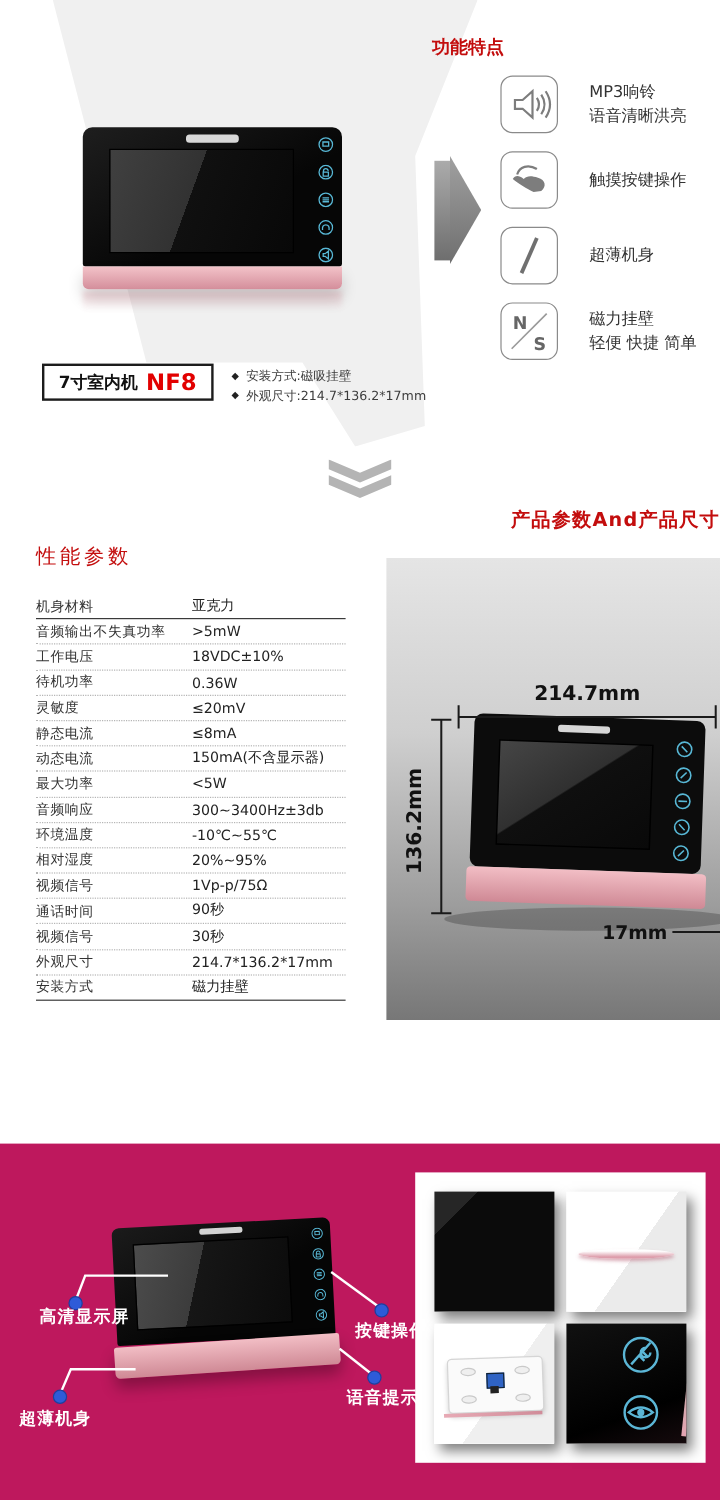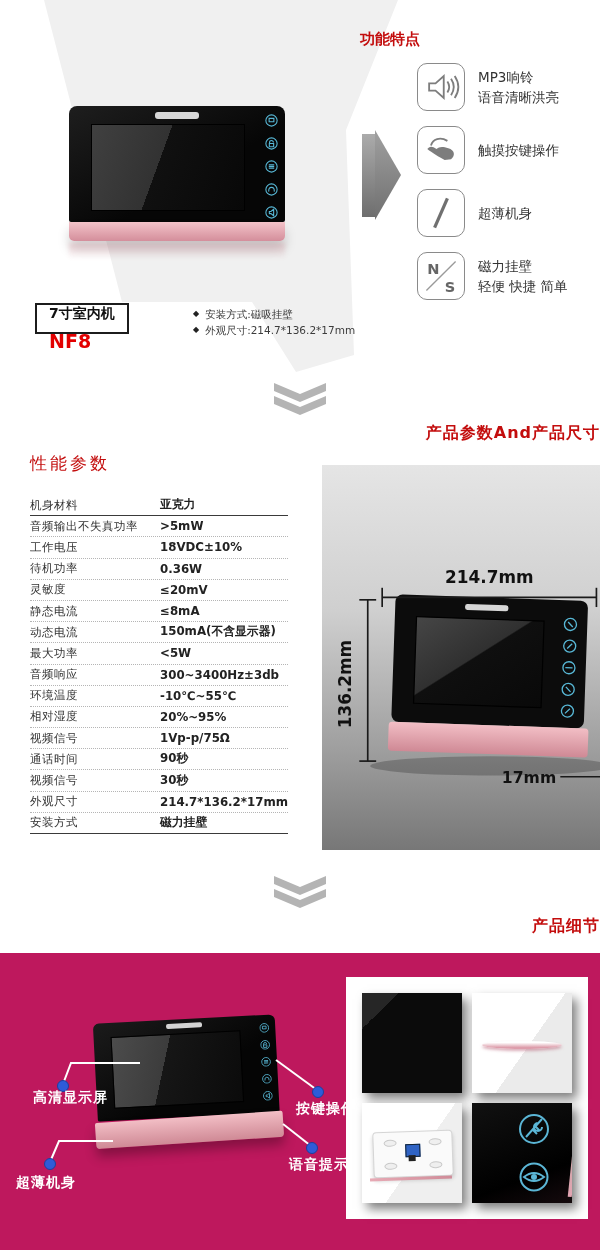--- a/index.html
+++ b/index.html
@@ -15,52 +15,52 @@
     background:linear-gradient(110deg,#404040 0%,#323232 44%,#101010 44%,#080808 100%);}
   .brand-logo{position:absolute;left:50%;top:6px;transform:translateX(-50%);width:44px;height:7px;
     background:#ededed;border-radius:3px;opacity:.9;}
   .touch-col{position:absolute;right:7px;top:8px;display:flex;flex-direction:column;gap:10px;}
   .touch-col .ticon{width:13px;height:13px;display:block;}
   .hero-base{position:absolute;left:69px;top:222px;width:216px;height:19px;border-radius:0 0 5px 5px;
     background:linear-gradient(180deg,#f3c3c9,#d48e9b);box-shadow:0 8px 12px rgba(0,0,0,.18);}
   .hero-reflect{position:absolute;left:69px;top:243px;width:216px;height:16px;opacity:.45;filter:blur(2px);
     background:linear-gradient(180deg,rgba(214,145,156,.8),rgba(255,255,255,0));}
   .model-box{position:absolute;left:35px;top:303px;height:27px;padding:0 12px;border:2px solid #1c1c1c;
-    background:#fff;display:inline-flex;gap:7px;flex-direction:column;}
+    background:#fff;display:inline-flex;align-items:center;gap:7px;}
   .model-label{font-size:14px;font-weight:700;color:#111;}
   .model-code{font-size:19px;font-weight:700;color:#e20000;}
   .hero-bullets{position:absolute;left:193px;top:306px;font-size:10.5px;color:#3c3c3c;line-height:16px;}
   .hero-bullets .b-row{display:flex;gap:6px;align-items:center;}
   .b-marker{font-size:8px;color:#222;}
   
   .big-arrow{position:absolute;left:362px;top:130px;}
   .arrow-bar{position:absolute;left:0;top:4px;width:13px;height:83px;background:linear-gradient(180deg,#ababab,#6e6e6e);}
   .arrow-tri{position:absolute;left:13px;top:0;width:26px;height:90px;background:linear-gradient(180deg,#a0a0a0,#6f6f6f);
     clip-path:polygon(0 0,100% 50%,0 100%);}
   
   .features{position:absolute;left:360px;top:30px;width:235px;}
   .features-title{font-size:15px;font-weight:700;color:#c30d0d;text-align:left;padding-right:30px;}
   .feature-list{margin-top:14px;display:flex;flex-direction:column;gap:15px;padding-left:57px;}
-  .feature-item{display:flex;align-items:center;gap:13px;min-height:46px;}
+  .feature-item{display:flex;align-items:center;gap:26px;min-height:46px;}
   .feature-icon{width:46px;height:46px;border:1.6px solid #8a8a8a;border-radius:10px;flex:0 0 auto;
     display:flex;align-items:center;justify-content:center;background:#fff;}
   .feature-icon svg{width:42px;height:42px;}
   .feature-text{font-size:13.5px;color:#333;line-height:20px;white-space:nowrap;}
   
   .divider{position:absolute;left:0;width:600px;text-align:right;}
   .divider .chev{display:block;margin:0 auto;width:56px;height:34px;}
   .divider-title{margin-top:6px;font-size:16px;font-weight:700;color:#c30d0d;letter-spacing:1px;}
   .d1{top:383px;} .d2{top:876px;}
   
   .specs-title{position:absolute;left:30px;top:452px;font-size:17px;font-weight:400;color:#c30d0d;letter-spacing:3px;}
   .specs-table{position:absolute;left:30px;top:495px;width:258px;}
   .spec-row{display:flex;align-items:center;height:20.2px;border-bottom:1px dotted #b5b5b5;}
   .spec-row.solid{border-bottom:1.5px solid #3a3a3a;}
   .spec-label{width:130px;font-size:11.5px;color:#333;letter-spacing:.5px;}
-  .spec-value{flex:1;font-size:11.8px;font-weight:700;color:#222;}
+  .spec-value{flex:1;font-size:11.8px;font-weight:400;color:#222;}
   
   .dim-figure{position:absolute;left:322px;top:465px;width:325px;height:385px;
     background:linear-gradient(180deg,#e5e5e5 0%,#cfcfcf 38%,#9d9d9d 75%,#777 100%);}
   .dim-figure svg{position:absolute;inset:0;}
   
   .detail-band{position:absolute;left:0;top:953px;width:600px;height:297px;background:#be185d;}
   .detail-device{position:absolute;left:96px;top:66px;width:182px;height:126px;transform:rotate(-3deg);}
   .dd-body{position:absolute;left:0;top:0;width:182px;height:98px;border-radius:6px 6px 2px 2px;
     background:linear-gradient(150deg,#1b1b1b,#050505 60%);}
   .dd-screen{position:absolute;left:17px;top:14px;width:128px;height:70px;border:1px solid #000;
@@ -340,27 +340,20 @@
         <line x1="198" y1="259" x2="231" y2="259"></line>
         <line x1="234" y1="240" x2="234" y2="278"></line>
           <line x1="241" y1="244" x2="241" y2="274"></line>
       </g>
       <text x="139" y="98" text-anchor="middle" font-size="14" font-weight="bold" fill="#111">214.7mm</text>
       <text x="24" y="182" text-anchor="middle" font-size="14" font-weight="bold" fill="#111" transform="rotate(-90 24 182)">136.2mm</text>
       <text x="172" y="264" text-anchor="middle" font-size="13" font-weight="bold" fill="#111">17mm</text>
     </svg>
   </div>
 
-  <div class="divider d2">
-    <svg class="chev" viewBox="0 0 56 34">
-      <polygon points="2,0 28,11 54,0 54,8 28,19 2,8" fill="#b4b4b4"></polygon>
-      <polygon points="2,13 28,24 54,13 54,21 28,32 2,21" fill="#b4b4b4"></polygon>
-    </svg>
-    <div class="divider-title">产品细节</div>
-  </div>
 
   <div class="detail-band">
 
     <div class="detail-device">
       <div class="dd-body">
         <div class="dd-logo"></div>
         <div class="dd-screen"></div>
         <div class="dd-icons">
             <svg class="ticon" viewBox="0 0 12 12">
               <circle cx="6" cy="6" r="5.2" fill="none" stroke="#58b8d6" stroke-width="1"></circle>

